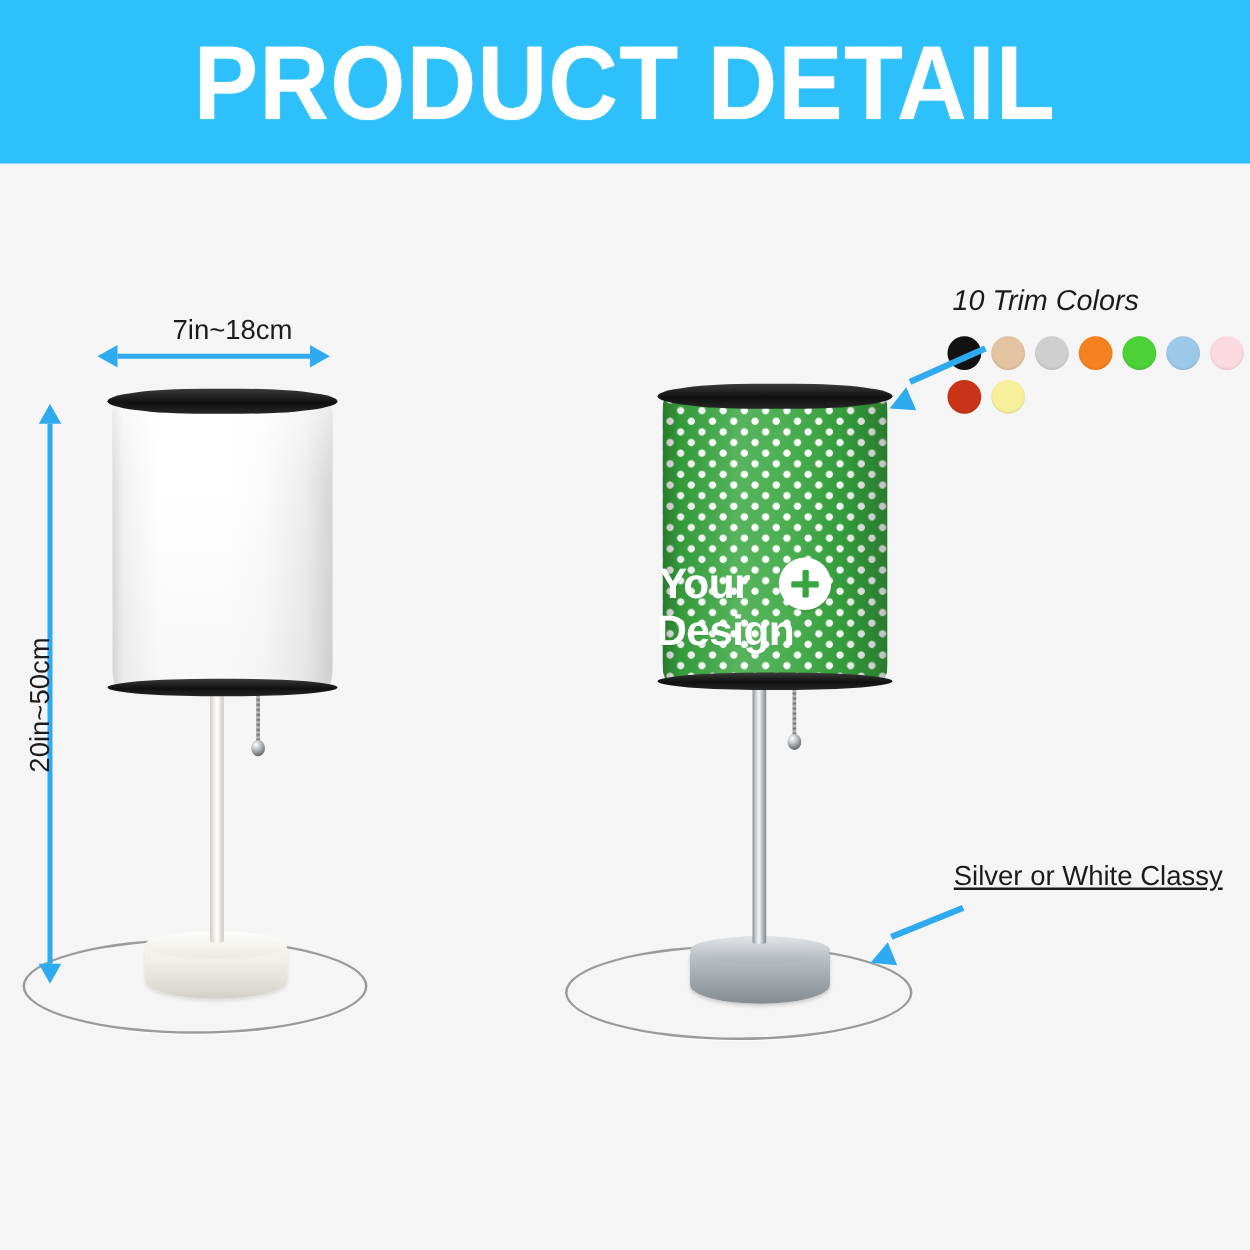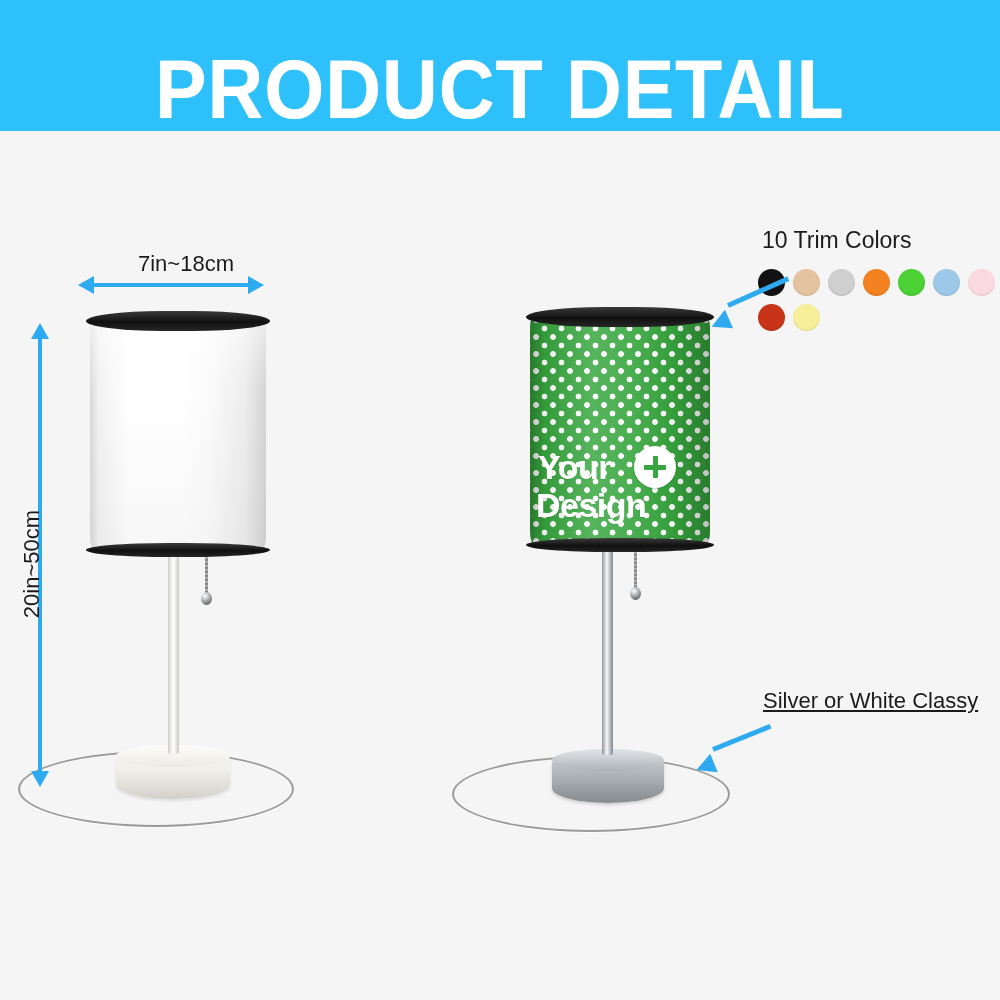--- a/index.html
+++ b/index.html
@@ -16,21 +16,21 @@
   }
 
   
   #header-banner {
     position: absolute;
     left: 0; top: 0;
     width: 1000px;
     height: 131px;
     background: #2ec0fb;
     display: flex;
-    align-items: flex-end;
+    align-items: center;
     justify-content: center;
   }
   #header-title {
     color: #ffffff;
     font-family: "Liberation Sans Narrow", "Liberation Sans", sans-serif;
     font-size: 84px;
     font-weight: bold;
     letter-spacing: 1px;
     transform: scaleX(0.92);
     line-height: 1;
@@ -168,21 +168,21 @@
     position: absolute;
     border: 2.5px solid #9a9a98;
     border-radius: 50%;
     background: transparent;
     box-shadow: 0 1px 0 rgba(255,255,255,0.6);
   }
 
   
   #your-design-logo {
     position: absolute;
-    left: 536px;
+    left: 525px;
     top: 446px;
     width: 150px;
     height: 78px;
     z-index: 5;
     text-align: right;
   }
   .logo-line {
     position: absolute;
     color: #ffffff;
     font-family: "Liberation Sans", sans-serif;
@@ -288,20 +288,21 @@
     width: 248px;
   }
   #trim-colors-title {
     position: absolute;
     left: 10px;
     top: 0px;
     font-size: 23px;
     font-weight: 500;
     color: #1b1b1b;
     white-space: nowrap;
+    font-style: italic;
   }
   #trim-swatch-grid {
     position: absolute;
     left: 6px;
     top: 42px;
     width: 244px;
     display: flex;
     flex-wrap: wrap;
     gap: 8px 8px;
   }

